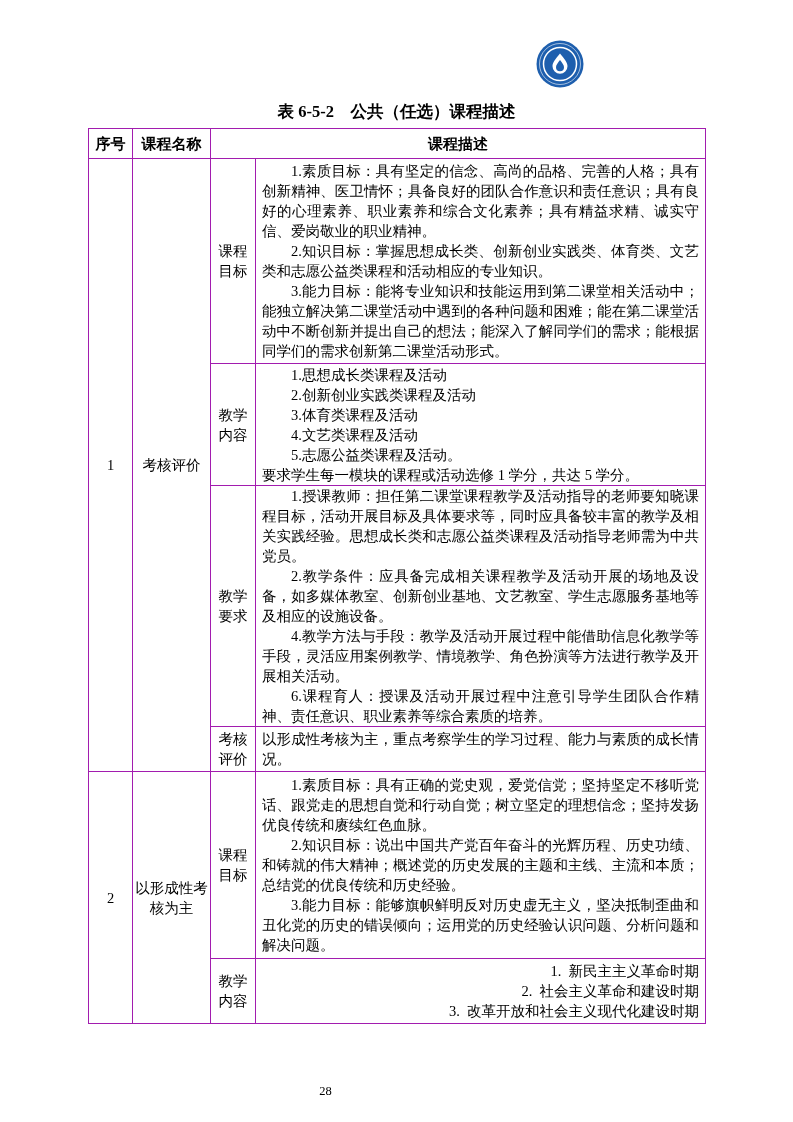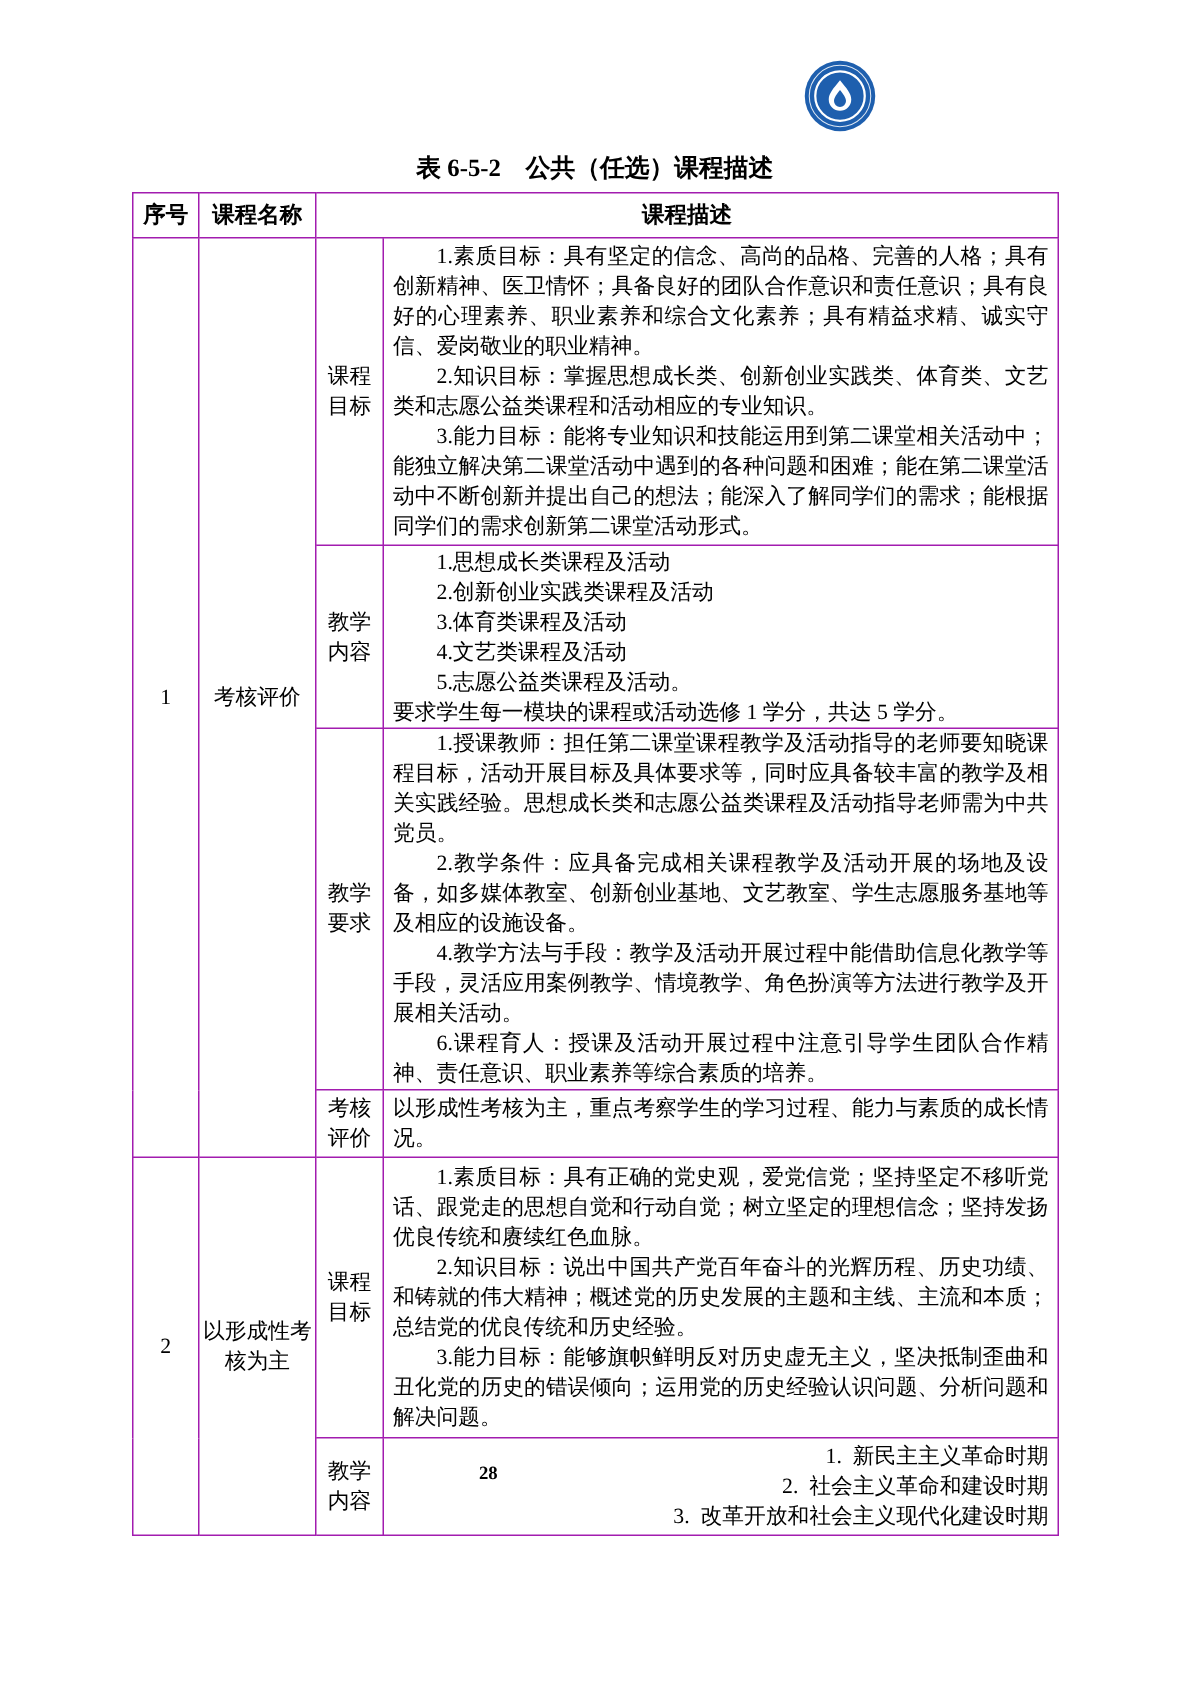--- a/index.html
+++ b/index.html
@@ -65,22 +65,22 @@
 
   tr.h-goal1 { height: 205px; }
   tr.h-cont1 { height: 122px; }
   tr.h-req1  { height: 228px; }
   tr.h-eval1 { height: 45px;  }
   tr.h-goal2 { height: 187px; }
   tr.h-cont2 { height: 65px;  }
 
   
   .page-number {
-    position: absolute; top: 975px; left: 0; width: 651px;
-    text-align: center; font-size: 12.5px; font-weight: bold;
+    position: absolute; top: 1084px; left: 0; width: 651px;
+    text-align: center; font-size: 12.5px;
   }
 </style>
 </head>
 <body>
 
 <div class="page">
 
   <div class="logo-wrap">
     <span>
       <svg width="48" height="48" viewBox="0 0 48 48">

